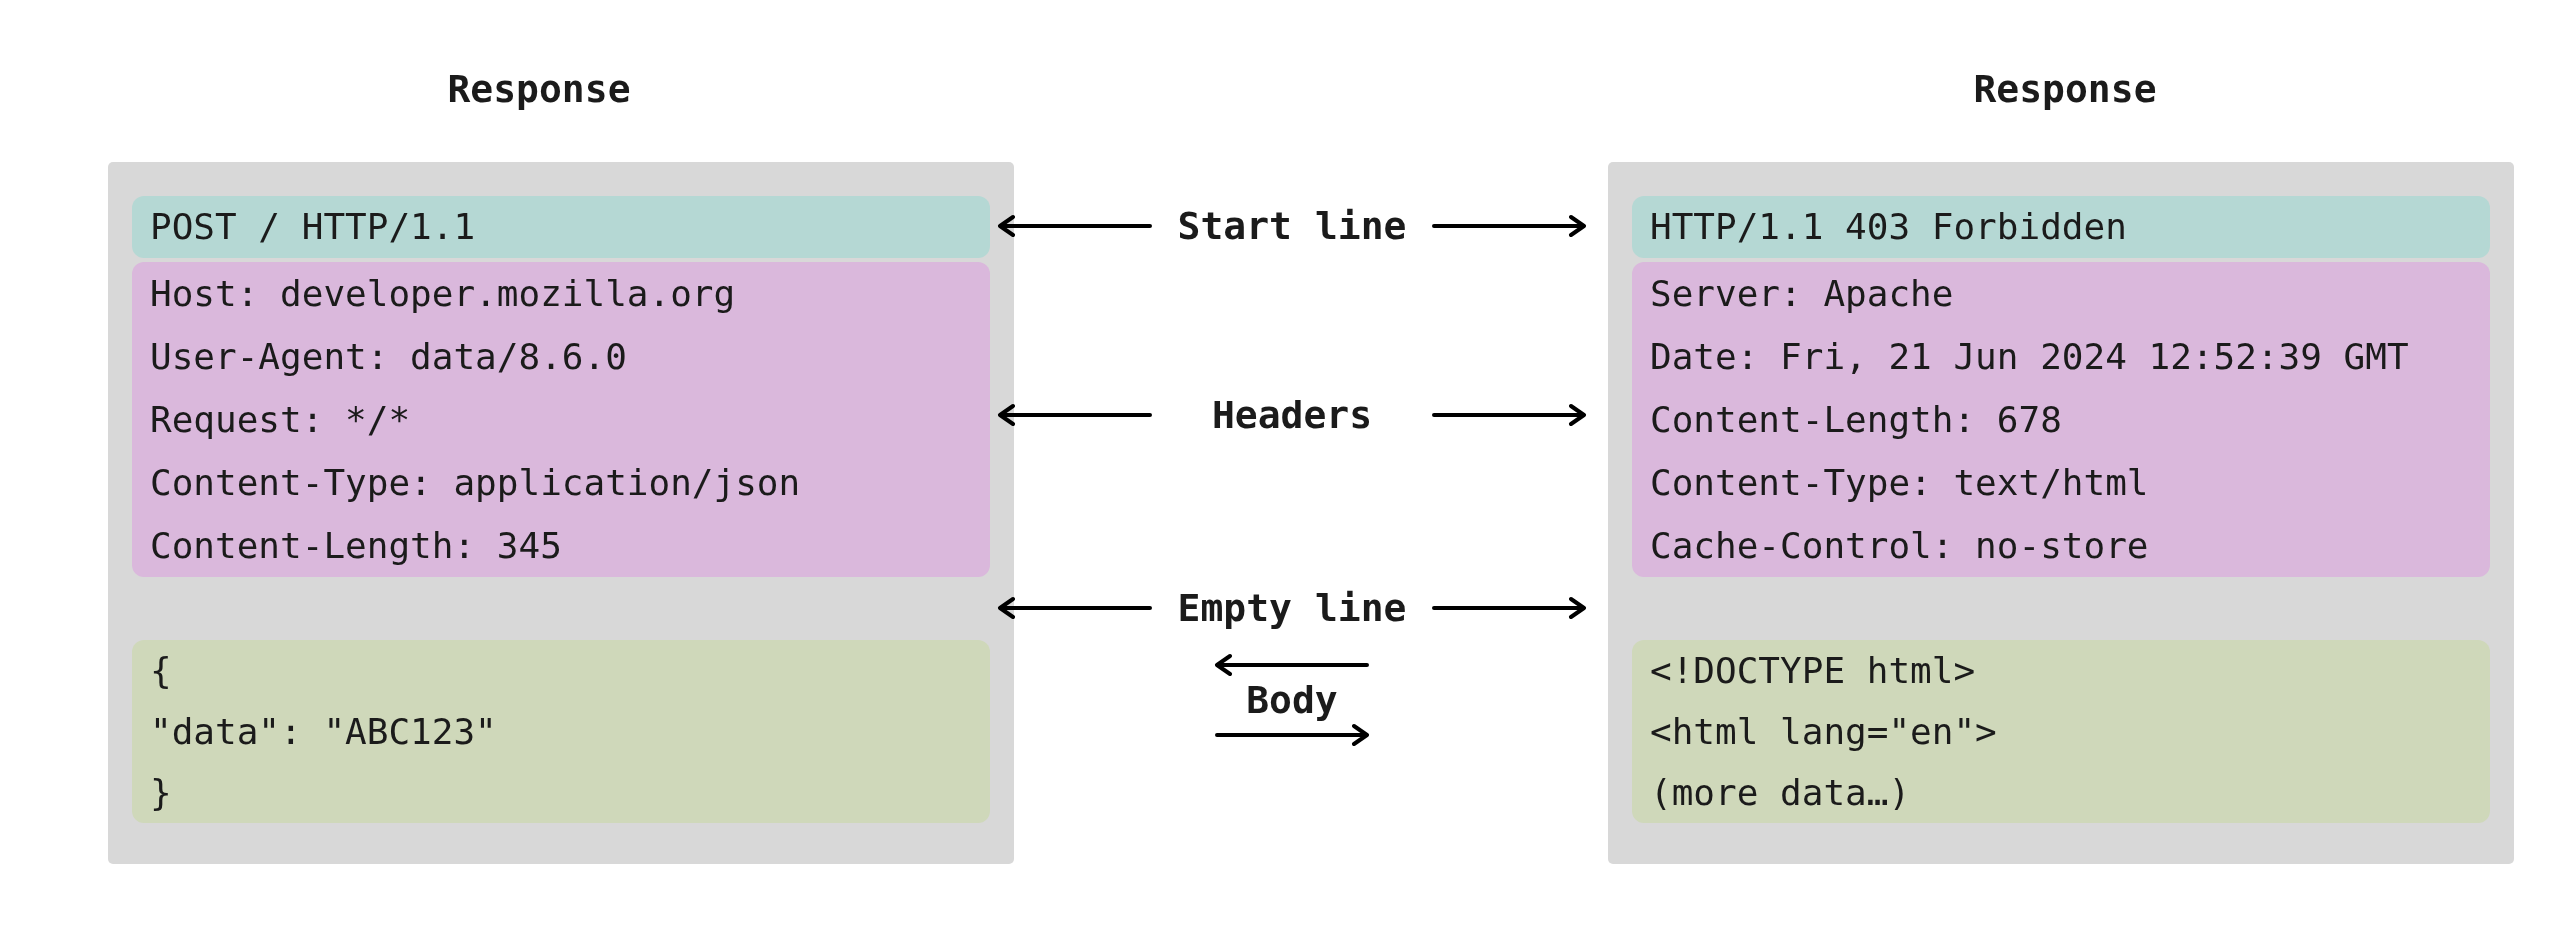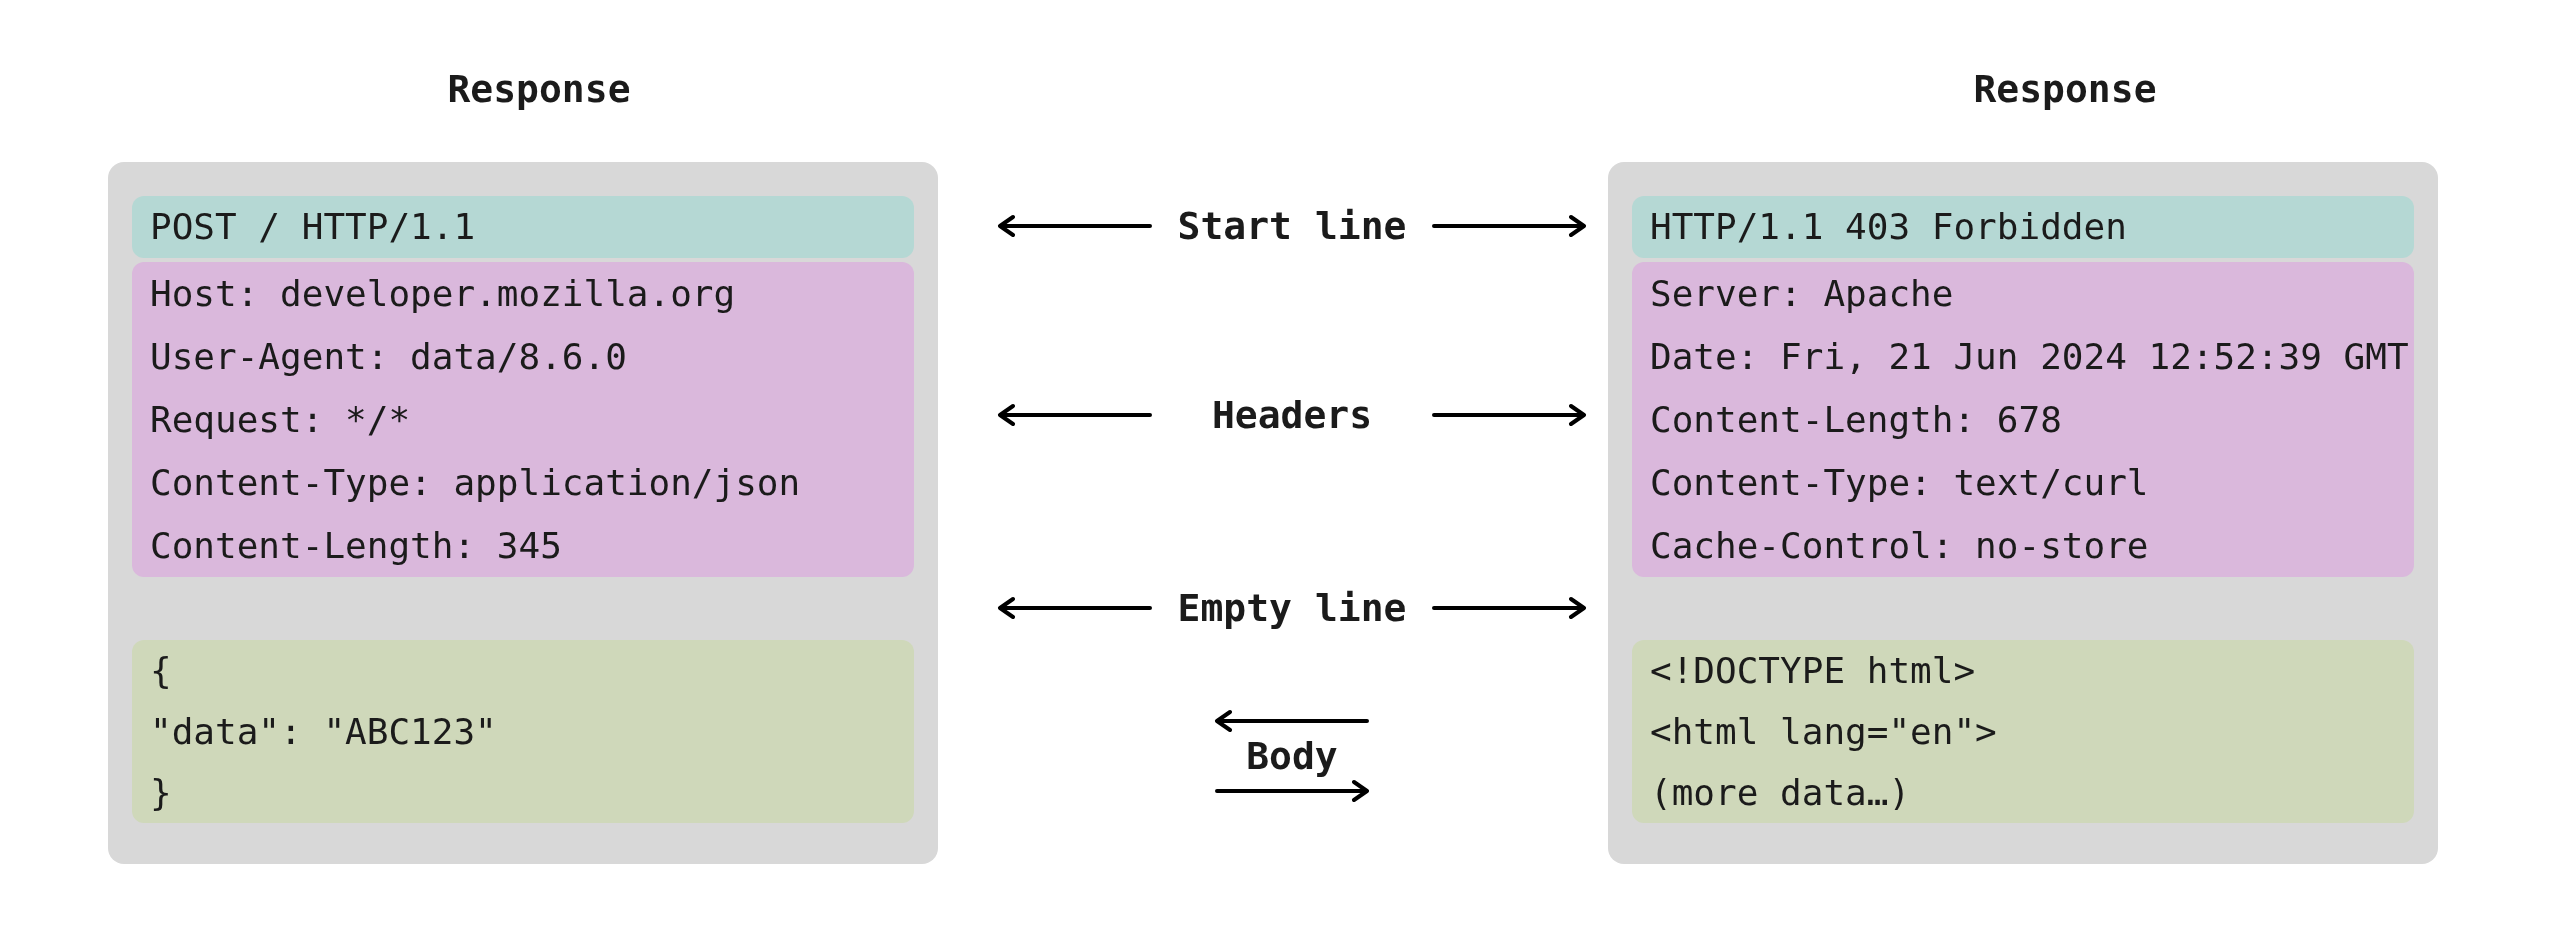--- a/index.html
+++ b/index.html
@@ -25,24 +25,24 @@
     font-weight: bold;
     line-height: 50px;
     white-space: pre;
   }
   .request-title { left: 108px; width: 862px; }
   .response-title { left: 1634px; width: 862px; }
 
   .panel {
     position: absolute;
     top: 162px;
-    width: 830px;
+    width: 906px;
     height: 702px;
     background: var(--panel-bg, #d8d8d8);
-    border-radius: 16px;
+    border-radius: 5px;
     padding: 34px 24px 0 24px;
     box-sizing: border-box;
   }
   .request-panel { left: 108px; }
   .response-panel { left: 1608px; }
 
   .box { border-radius: 12px; }
   .start-line-box {
     background: var(--start-line-bg, #b5d8d4);
     height: 62px;
@@ -65,21 +65,21 @@
   .start-line-box .code-line { line-height: 62px; }
   .body-box .code-line { line-height: 61px; }
 
   .label-row {
     position: absolute;
     left: 996px;
     width: 592px;
     height: 40px;
     display: flex;
     align-items: center;
-    justify-content: flex-start;
+    justify-content: flex-end;
   }
   .row-start-line { top: 206px; }
   .row-headers { top: 395px; }
   .row-empty-line { top: 588px; }
   .row-body { top: 708px; flex-direction: column; }
   .mid-label {
     flex: 1;
     text-align: center;
     font-size: 38px;
     font-weight: bold;
@@ -122,21 +122,21 @@
   </div>
 
   <div class="panel response-panel">
     <div class="box start-line-box">
       <div class="code-line">HTTP/1.1 403 Forbidden</div>
     </div>
     <div class="box headers-box">
       <div class="code-line">Server: Apache</div>
       <div class="code-line">Date: Fri, 21 Jun 2024 12:52:39 GMT</div>
       <div class="code-line">Content-Length: 678</div>
-      <div class="code-line">Content-Type: text/curl</div>
+      <div class="code-line">Content-Type: text/html</div>
       <div class="code-line">Cache-Control: no-store</div>
     </div>
     <div class="box body-box">
       <div class="code-line">&lt;!DOCTYPE html&gt;</div>
       <div class="code-line">&lt;html lang="en"&gt;</div>
       <div class="code-line">(more data…)</div>
     </div>
   </div>
 
   <div class="label-row row-start-line">

